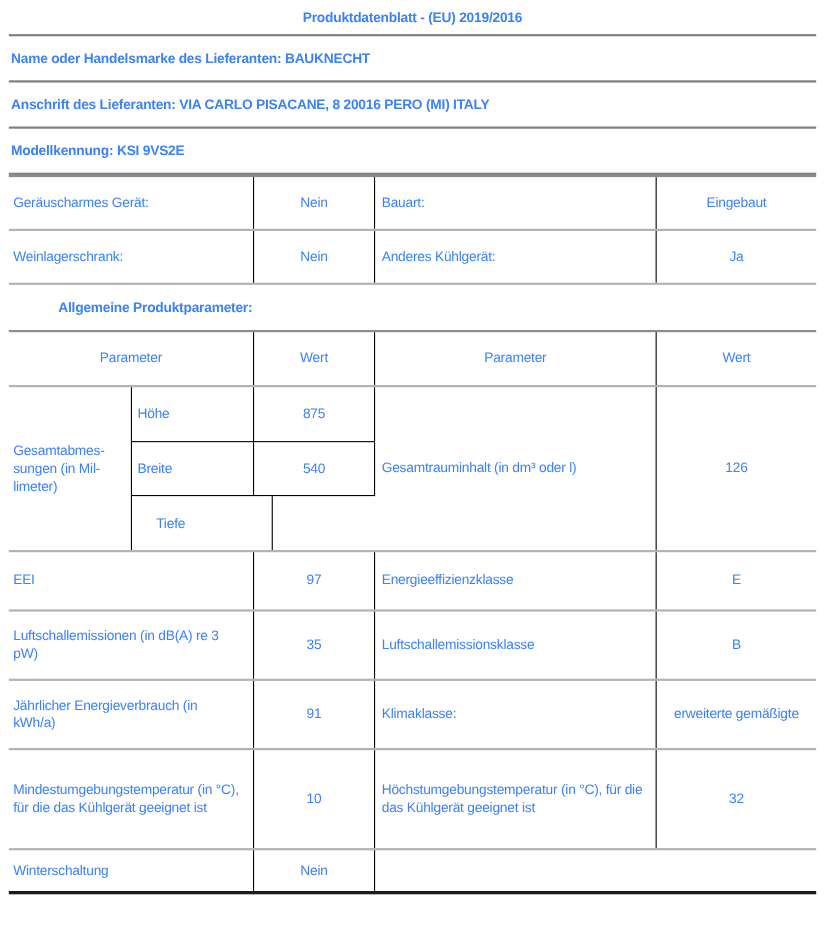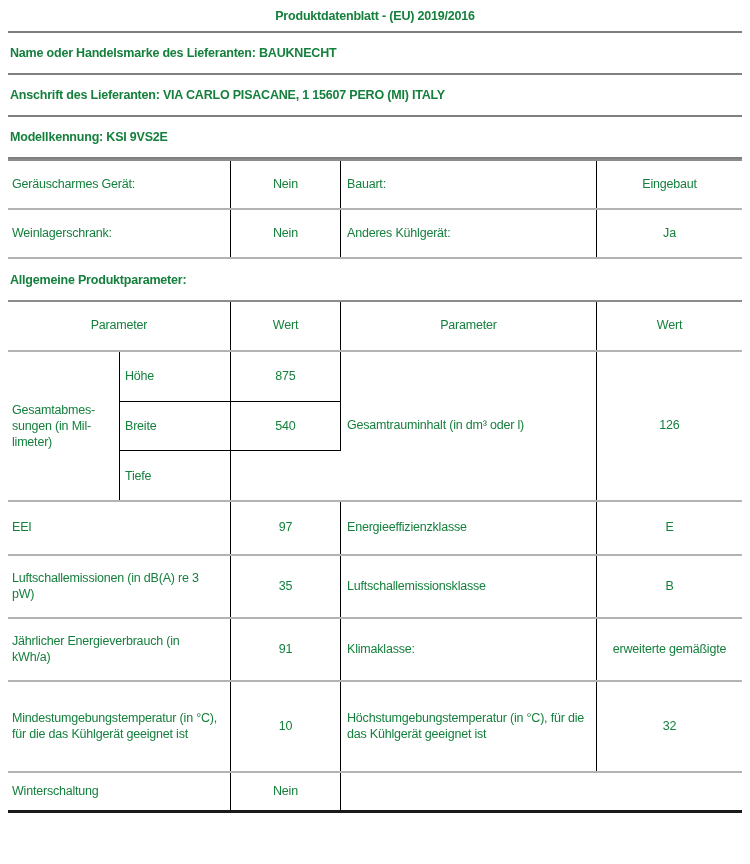--- a/index.html
+++ b/index.html
@@ -3,21 +3,21 @@
 <meta charset="utf-8">
 <style>
   * { margin:0; padding:0; box-sizing:border-box; }
   html,body { background:#ffffff; }
   .page {
     position:relative;
     width:750px; height:864px;
     background:#ffffff;
     font-family:"Liberation Sans", sans-serif;
     font-size:12.5px;
-    color:#15803d;
+    color:#3b82f6;
     letter-spacing:-0.2px;
     overflow:hidden;
   }
   .inner { margin:0 8px; width:734px; }
 
   .title-block {
     height:33px;
     display:flex; align-items:center; justify-content:center;
     font-weight:bold;
     border-bottom:2px solid #7f7f7f;
@@ -28,21 +28,21 @@
     font-weight:bold;
     padding-left:2px;
     border-bottom:2px solid #7f7f7f;
   }
   .section-heading {
     display:flex; align-items:center;
     font-weight:bold;
     padding-left:2px;
   }
   .sh-art { height:43px; }
-  .sh-allg { height:41px; }
+  .sh-allg { height:41px;margin-left:43px; }
 
   .table { border-top:2px solid #8c8c8c; }
   .trow { display:flex; border-bottom:2px solid #b3b3b3; }
   .trow.bottom { border-bottom:3px solid #1a1a1a; }
 
   .cell { display:flex; align-items:center; line-height:1.25; }
   .c-label1 { width:223px; border-right:1px solid #000; padding:2px 10px 2px 4px; }
   .c-val1   { width:110px; border-right:1px solid #000; justify-content:center; text-align:center; }
   .c-label2 { width:256px; border-right:1px solid #000; padding:2px 10px 2px 6px; }
   .c-val2   { width:145px; justify-content:center; text-align:center; padding:2px 2px; }
@@ -53,34 +53,34 @@
   .r-header { height:50px; }
   .r-dims { height:150px; }
   .r-eei { height:54px; }
   .r-mid { height:63px; }
   .r-temp { height:91px; }
   .r-winter { height:40px; }
 
   .dims-label { width:112px; border-right:1px solid #000; padding:2px 4px; display:flex; align-items:center; line-height:1.3; }
   .dimcol { width:221px; display:flex; flex-direction:column; }
   .dimrow { display:flex; flex:1; border-bottom:1px solid #000;text-align:center; }
-  .dimrow:last-child { border-bottom:none; }
+  .dimrow:last-child { border-bottom:none;margin-left:17px; }
   .dim-name { width:111px; border-right:1px solid #000; display:flex; align-items:center; padding-left:5px; }
   .dim-val  { width:110px; border-right:1px solid #000; display:flex; align-items:center; justify-content:center; }
 </style>
 </head>
 <body>
 
 <div class="page">
   <div class="inner">
 
     <div class="title-block">Produktdatenblatt - (EU) 2019/2016</div>
 
     <div class="doc-row">Name oder Handelsmarke des Lieferanten: BAUKNECHT</div>
-    <div class="doc-row">Anschrift des Lieferanten: VIA CARLO PISACANE, 1 15607 PERO (MI) ITALY</div>
+    <div class="doc-row">Anschrift des Lieferanten: VIA CARLO PISACANE, 8 20016 PERO (MI) ITALY</div>
     <div class="doc-row">Modellkennung: KSI 9VS2E</div>
 
 
     <div class="table">
       <div class="trow h50">
         <div class="cell c-label1">Geräuscharmes Gerät:</div>
         <div class="cell c-val1">Nein</div>
         <div class="cell c-label2">Bauart:</div>
         <div class="cell c-val2">Eingebaut</div>
       </div>

